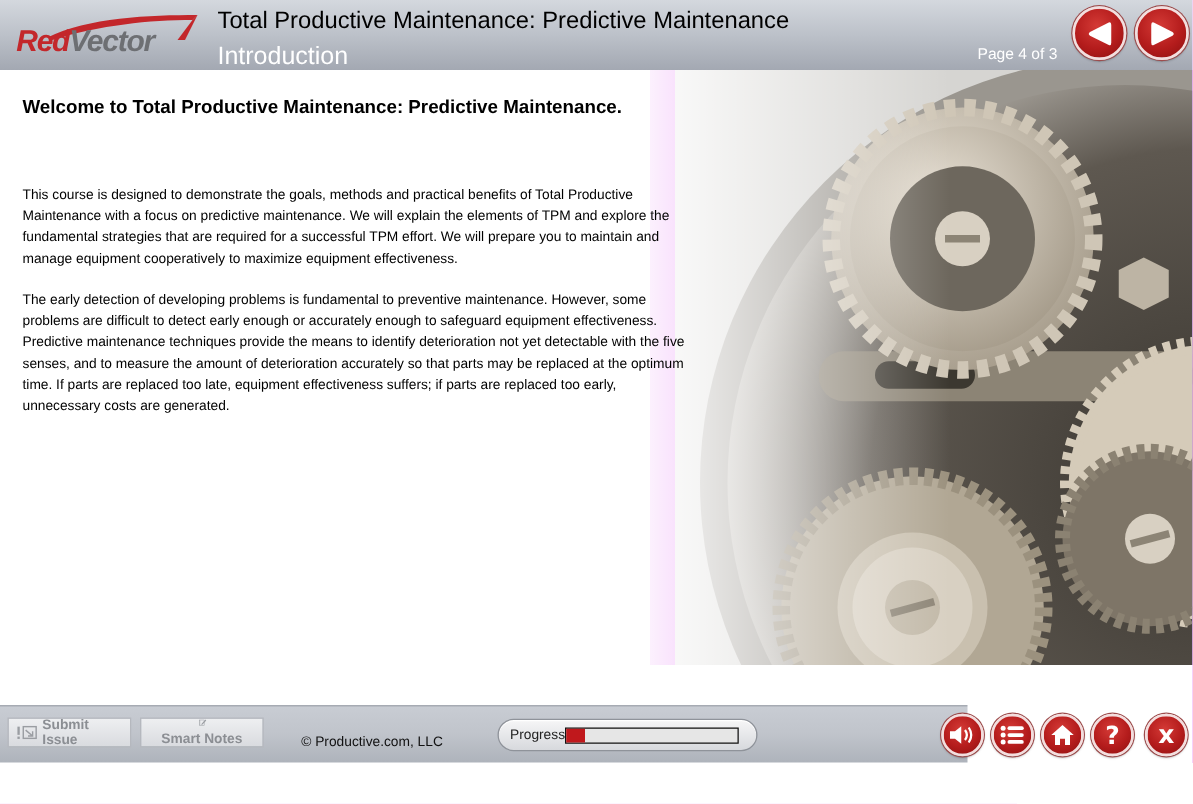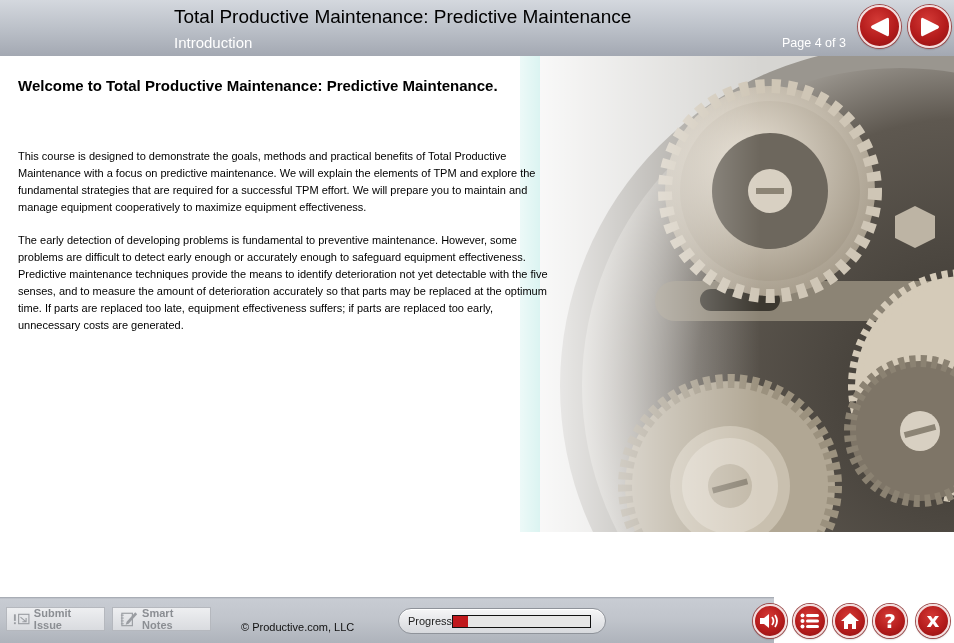--- a/index.html
+++ b/index.html
@@ -19,66 +19,66 @@
   }
   .logo-red { color: #c3272b; }
   .logo-gray { color: #6d6f73; }
   .logo-swoosh { position: absolute; left: 20px; top: 0; width: 130px; height: 24px; }
   .course-title {
     position: absolute; left: 174px; top: 6px;
     font-size: 19px; font-weight: normal; color: #000; white-space: nowrap;
   }
   .section-title {
     position: absolute; left: 174px; top: 34px;
-    font-size: 15px; color: #ffffff; white-space: nowrap;
+    font-size: 20px; color: #ffffff; white-space: nowrap;
   }
   .page-indicator {
     position: absolute; left: 782px; top: 36px;
     font-size: 12.5px; color: #ffffff; white-space: nowrap;
   }
 
   .round-btn {
     position: absolute; border-radius: 50%;
     background: radial-gradient(circle at 45% 35%, #d43a36 0%, #b41c1c 55%, #8c1010 100%);
     border: 2px solid #f3dede;
     box-shadow: 0 0 0 1px #9e4c4c, 0 1px 2px rgba(0,0,0,0.4);
     display: flex; align-items: center; justify-content: center; cursor: pointer;
   }
   .nav-prev { left: 858px; top: 5px; width: 43px; height: 43px; }
   .nav-next { left: 908px; top: 5px; width: 43px; height: 43px; }
 
   
   .content {
     position: absolute; left: 0; top: 56px; width: 954px; height: 476px;
-    background: #14b8a6; overflow: hidden; padding-left: 12px;
+    background: #d946ef; overflow: hidden; padding-left: 12px;
   }
   .bg-art {
     position: absolute; left: 0; top: 0; width: 954px; height: 541px;
   }
   .text-area { position: absolute; left: 18px; top: 20px; width: 540px; }
   .welcome {
     font-size: 15px; font-weight: bold; line-height: 20px; margin-bottom: 52px;
   }
   .para {
     font-size: 11px; line-height: 16.9px; margin-bottom: 16.5px;
   }
 
   
   .footer {
-    position: absolute; left: 0; top: 597px; width: 774px; height: 46px;
+    position: absolute; left: 0; top: 564px; width: 774px; height: 46px;
     background: linear-gradient(to bottom, #9ea3ab 0px, #c8ccd3 2px, #c0c4cb 50%, #aeb3bb 100%);
   }
   .ghost-btn {
     position: absolute; top: 10px; height: 24px;
     background: linear-gradient(to bottom, #eeeff1, #d9dbdf);
     border: 1px solid #b5b8be; display: flex; align-items: center; gap: 4px;
     padding: 0 6px; font-size: 11px; font-weight: bold; color: #8b8e93; cursor: pointer;
   }
   .submit-btn { left: 6px; width: 99px; }
-  .notes-btn { left: 112px; width: 99px; }
+  .notes-btn { left: 112px; width: 99px; flex-direction: column; }
   .copyright {
     position: absolute; left: 241px; top: 24px; font-size: 11px; color: #111; white-space: nowrap;
   }
   .progress-pill {
     position: absolute; left: 398px; top: 11px; width: 208px; height: 26px;
     border-radius: 13px; border: 1px solid #8f939a;
     background: linear-gradient(to bottom, #f6f6f7, #d7d9dd);
     box-shadow: inset 0 1px 0 #fff;
   }
   .progress-label {
@@ -95,20 +95,29 @@
   .menu-btn { left: 793px; }
   .home-btn { left: 833px; }
   .help-btn { left: 873px; }
   .exit-btn { left: 916px; }
   .glyph { color: #fff; font-weight: bold; font-family: "DejaVu Sans", sans-serif; }
 </style>
 </head>
 <body>
 
 <div class="header">
+  <div class="logo">
+    <svg class="logo-swoosh" viewBox="0 0 130 24">
+      <path d="M8 20 C 40 4, 90 2, 128 2 L 124 6 C 90 6, 50 10, 12 22 Z" fill="#c3272b"></path>
+      <path d="M128 2 L 118 22 L 112 22 L 124 6 Z" fill="#c3272b"></path>
+    </svg>
+    <div class="logo-text">
+      <span class="logo-red">Red</span><span class="logo-gray">Vector</span>
+    </div>
+  </div>
   <div class="course-title">Total Productive Maintenance: Predictive Maintenance</div>
   <div class="section-title">Introduction</div>
   <div class="page-indicator">Page 4 of 3</div>
 
   <div class="round-btn nav-prev">
     <svg width="22" height="24" viewBox="0 0 22 24">
       <path d="M18 3 Q 20 2 20 5 L 20 19 Q 20 22 18 21 L 3 13.5 Q 1 12 3 10.5 Z" fill="#fff"></path>
     </svg>
   </div>
   <div class="round-btn nav-next">

